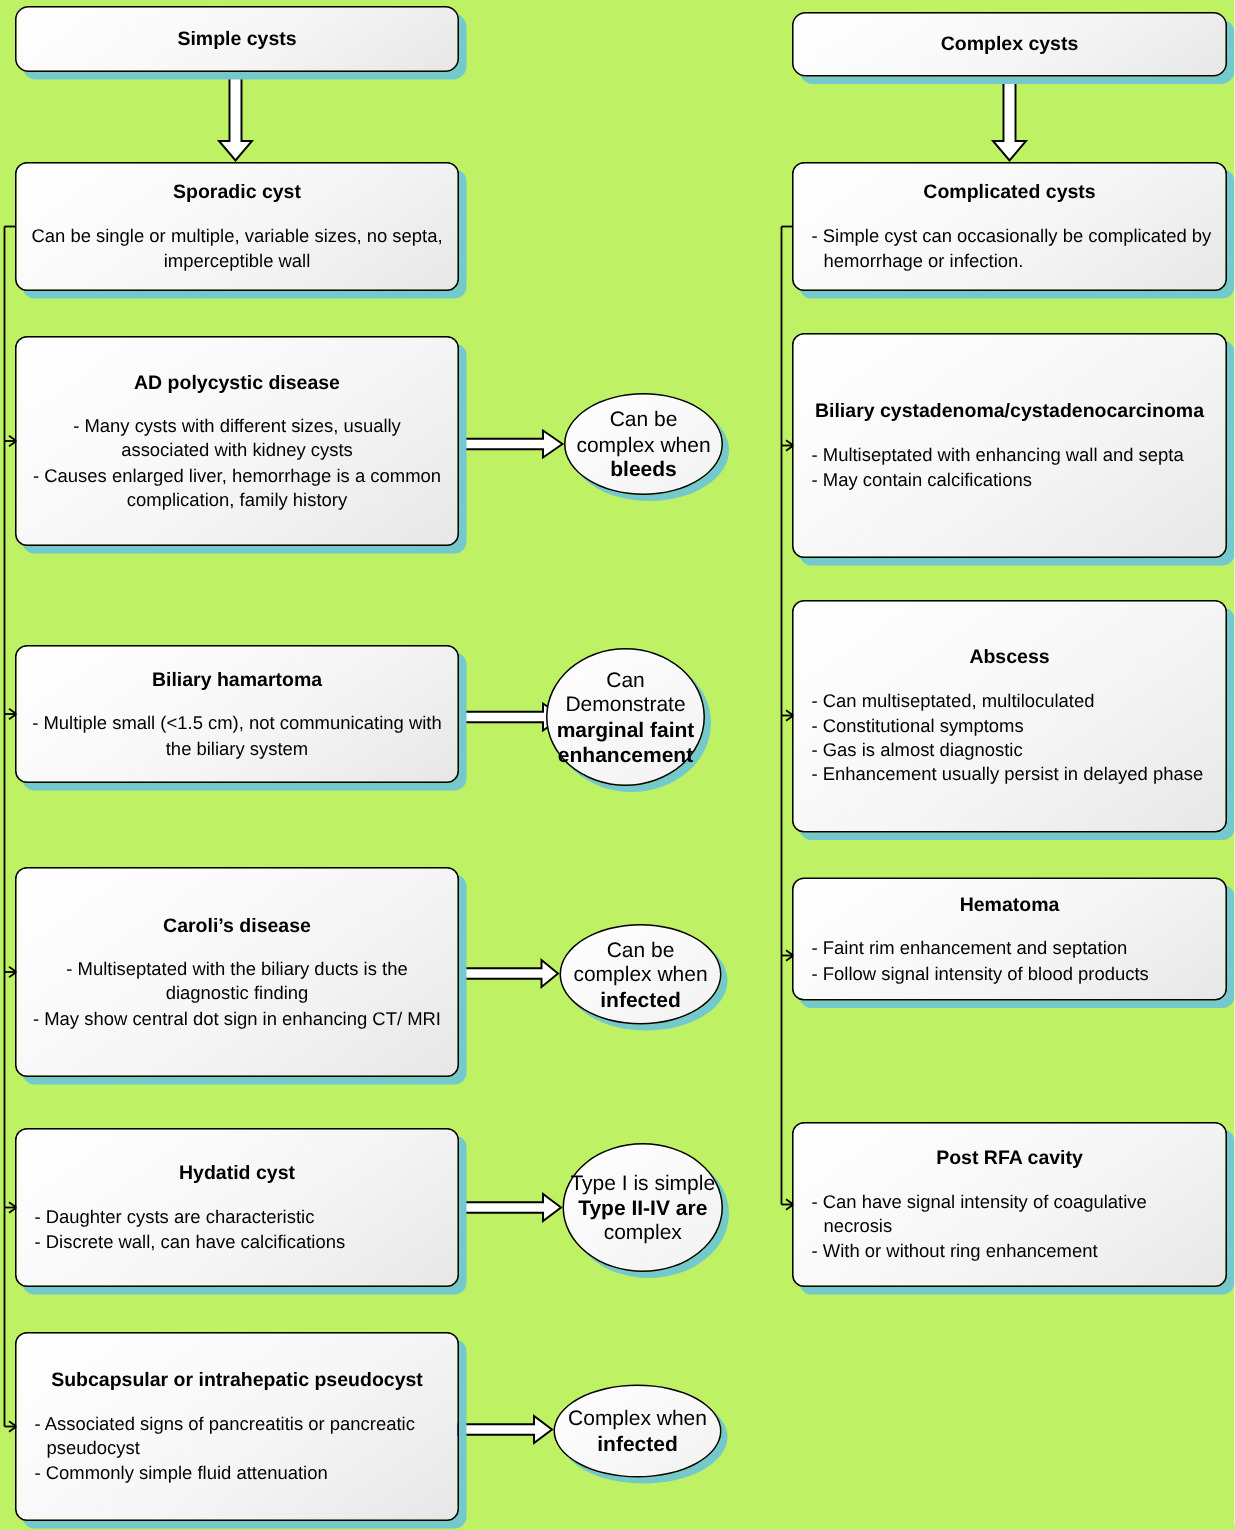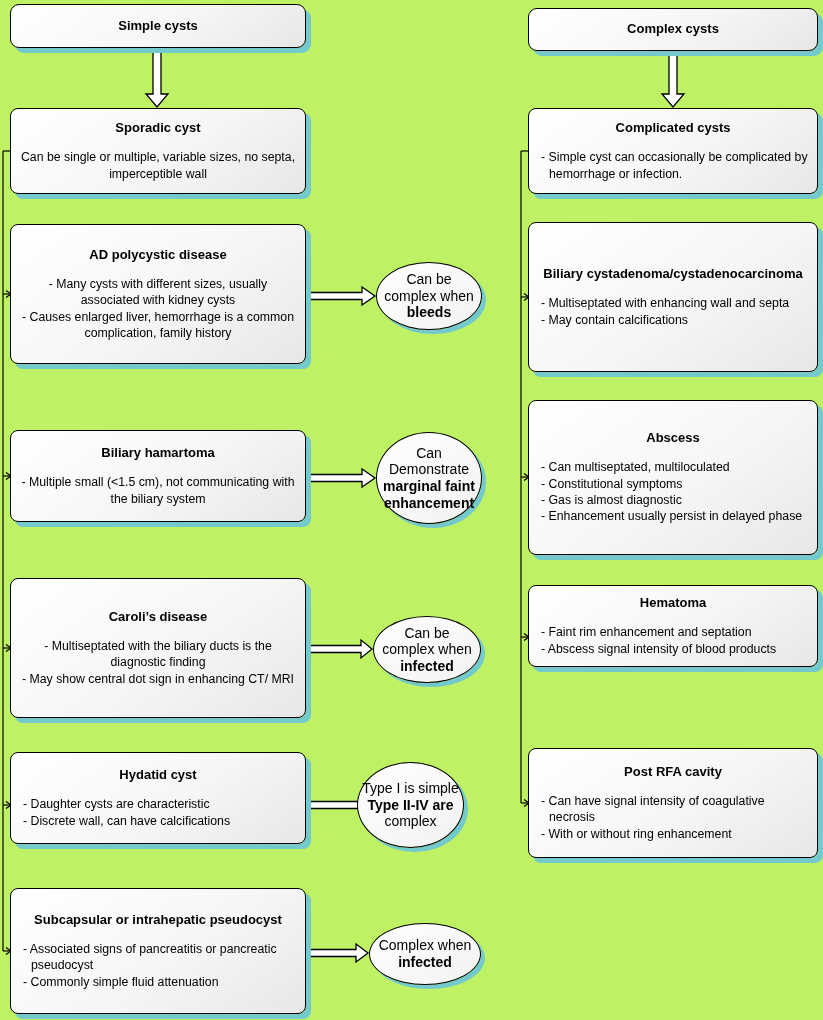--- a/index.html
+++ b/index.html
@@ -100,46 +100,46 @@
   </div>
 
   <div class="box" style="left:10px;top:578px;width:296px;height:140px">
     <div class="box-title">Caroli’s disease</div>
     <div class="box-body center">
       <div>- Multiseptated with the biliary ducts is the diagnostic finding</div>
       <div>- May show central dot sign in enhancing CT/ MRI</div>
     </div>
   </div>
 
-  <div class="box" style="left:10px;top:752px;width:296px;height:92px">
+  <div class="box" style="left:10px;top:752px;width:296px;height:106px">
     <div class="box-title">Hydatid cyst</div>
     <div class="box-body left">
       <div>- Daughter cysts are characteristic</div>
       <div>- Discrete wall, can have calcifications</div>
     </div>
   </div>
 
   <div class="box" style="left:10px;top:888px;width:296px;height:126px">
     <div class="box-title">Subcapsular or intrahepatic pseudocyst</div>
     <div class="box-body left">
       <div>- Associated signs of pancreatitis or pancreatic pseudocyst</div>
       <div>- Commonly simple fluid attenuation</div>
     </div>
   </div>
 
   <div class="ellipse" style="left:376px;top:262px;width:106px;height:68px">
     <div><span>Can be complex when </span><b>bleeds</b><span></span></div>
   </div>
-  <div class="ellipse" style="left:376px;top:432px;width:106px;height:92px">
+  <div class="ellipse" style="left:364px;top:432px;width:106px;height:92px">
     <div><span>Can Demonstrate </span><b>marginal faint enhancement</b><span></span></div>
   </div>
   <div class="ellipse" style="left:373px;top:616px;width:108px;height:67px">
     <div><span>Can be complex when </span><b>infected</b><span></span></div>
   </div>
-  <div class="ellipse" style="left:357px;top:762px;width:107px;height:86px">
+  <div class="ellipse" style="left:375px;top:762px;width:107px;height:86px">
     <div><span>Type I is simple </span><b>Type II-IV are</b><span> complex</span></div>
   </div>
   <div class="ellipse" style="left:369px;top:923px;width:112px;height:62px">
     <div><span>Complex when </span><b>infected</b><span></span></div>
   </div>
 
   <div class="box header-box" style="left:528px;top:8px;width:290px;height:43px">
     <div class="box-title">Complex cysts</div>
   </div>
 
@@ -165,21 +165,21 @@
       <div>- Constitutional symptoms</div>
       <div>- Gas is almost diagnostic</div>
       <div>- Enhancement usually persist in delayed phase</div>
     </div>
   </div>
 
   <div class="box" style="left:528px;top:585px;width:290px;height:82px">
     <div class="box-title">Hematoma</div>
     <div class="box-body left">
       <div>- Faint rim enhancement and septation</div>
-      <div>- Abscess signal intensity of blood products</div>
+      <div>- Follow signal intensity of blood products</div>
     </div>
   </div>
 
   <div class="box" style="left:528px;top:748px;width:290px;height:110px">
     <div class="box-title">Post RFA cavity</div>
     <div class="box-body left">
       <div>- Can have signal intensity of coagulative necrosis</div>
       <div>- With or without ring enhancement</div>
     </div>
   </div>

